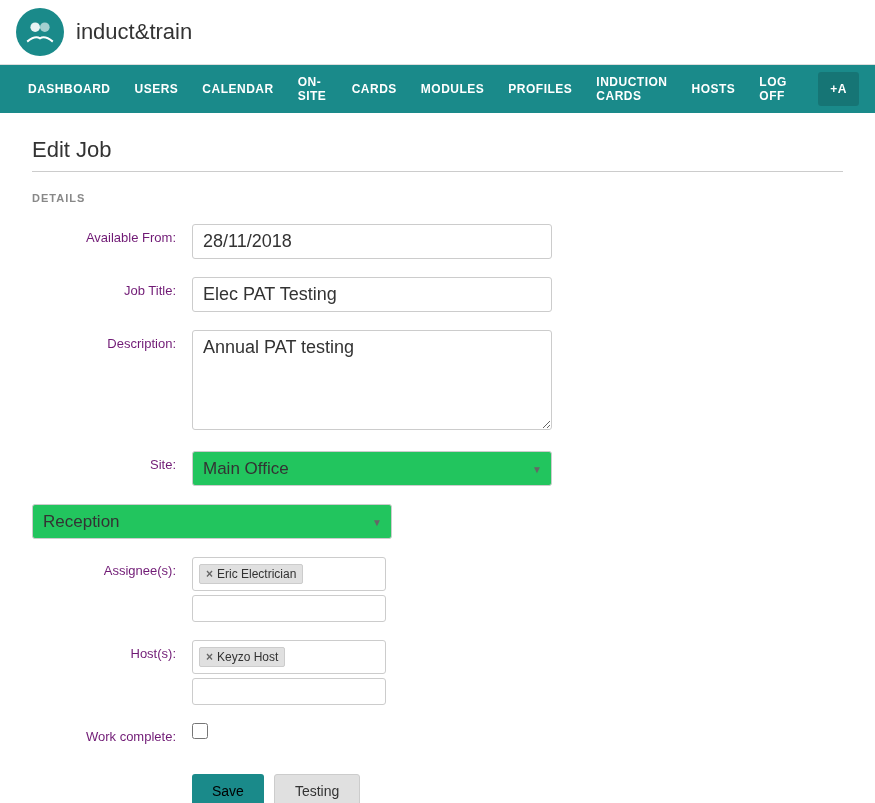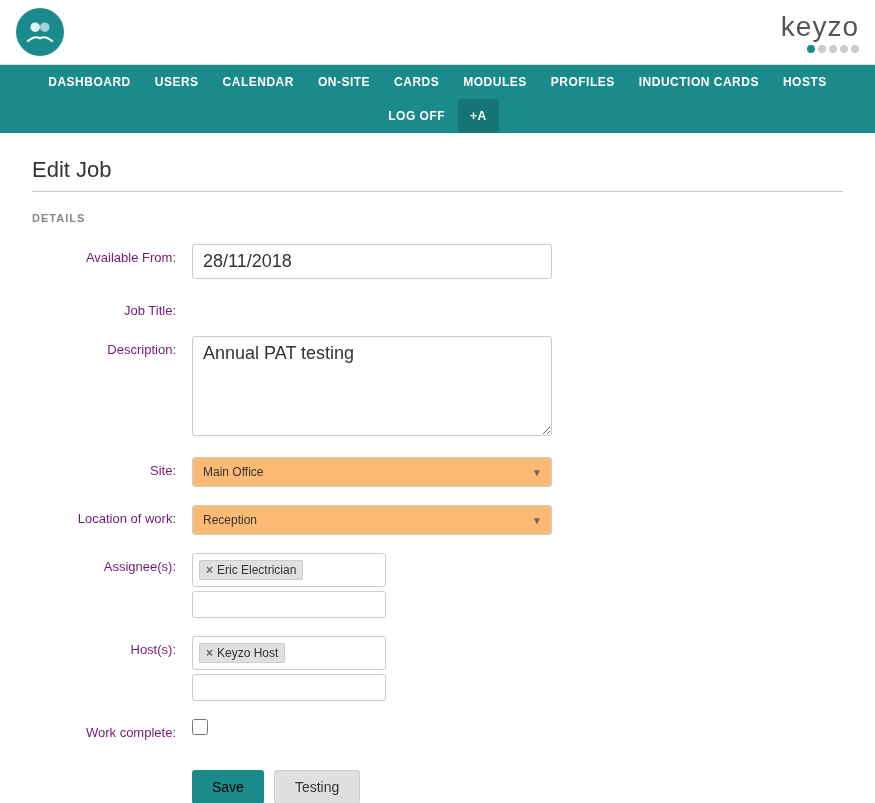--- a/index.html
+++ b/index.html
@@ -60,21 +60,20 @@
     }
     .keyzo-dots span.active { background: #1a8a8a; }
 
     
     .top-nav {
       background: #1a8a8a;
       display: flex;
       align-items: center;
       justify-content: space-between;
       padding: 0 16px;
-      flex-direction: column;
     }
     .top-nav-left {
       display: flex;
       align-items: center;
     }
     .top-nav a, .top-nav span {
       color: white;
       text-decoration: none;
       font-size: 12px;
       font-weight: 600;
@@ -162,24 +161,24 @@
     .select-wrapper {
       position: relative;
       width: 100%;
       max-width: 360px;
     }
     .select-wrapper select {
       width: 100%;
       padding: 7px 30px 7px 10px;
       border: 1px solid #ccc;
       border-radius: 3px;
-      font-size: 12px;
+      font-size: 17px;
       color: #333;
       appearance: none;
-      background: #fdba74;
+      background: #22c55e;
       cursor: pointer;
     }
     .select-wrapper::after {
       content: '▼';
       position: absolute;
       right: 10px;
       top: 50%;
       transform: translateY(-50%);
       font-size: 10px;
       color: #666;
@@ -263,30 +262,21 @@
 
 <div class="header">
   <div class="header-left">
     <div class="logo-icon">
       <svg viewBox="0 0 40 40" fill="none">
         <circle cx="14" cy="14" r="6" fill="white" opacity="0.9"></circle>
         <circle cx="26" cy="14" r="6" fill="white" opacity="0.6"></circle>
         <path d="M4 32 Q14 24 20 28 Q26 24 36 32" stroke="white" stroke-width="2.5" fill="none"></path>
       </svg>
     </div>
-  </div>
-  <div class="keyzo-logo">
-    <div class="keyzo-text">keyzo</div>
-    <div class="keyzo-dots">
-      <span class="active"></span>
-        <span></span>
-        <span></span>
-        <span></span>
-        <span></span>
-    </div>
+    <span class="brand-name">induct&amp;train</span>
   </div>
 </div>
 
 <div class="top-nav">
   <div class="top-nav-left">
     <span>DASHBOARD</span>
     <a>USERS</a>
     <a>CALENDAR</a>
     <a>ON-SITE</a>
     <a>CARDS</a>
@@ -308,41 +298,43 @@
 
   <div class="form-row">
     <label class="form-label">Available From:</label>
     <div class="form-control">
       <input type="text" value="28/11/2018" style="">
     </div>
   </div>
 
   <div class="form-row">
     <label class="form-label">Job Title:</label>
+    <div class="form-control">
+      <input type="text" value="Elec PAT Testing" style="">
+    </div>
   </div>
 
   <div class="form-row">
     <label class="form-label">Description:</label>
     <div class="form-control">
       <textarea style="">Annual PAT testing</textarea>
     </div>
   </div>
 
   <div class="form-row">
     <label class="form-label">Site:</label>
     <div class="select-wrapper">
       <select>
         <option>Main Office</option>
         <option>Branch Office</option>
       </select>
     </div>
   </div>
 
   <div class="form-row">
-    <label class="form-label">Location of work:</label>
     <div class="select-wrapper">
       <select>
         <option>Reception</option>
         <option>Main Hall</option>
         <option>Meeting Room</option>
       </select>
     </div>
   </div>
 
   <div class="form-row">

